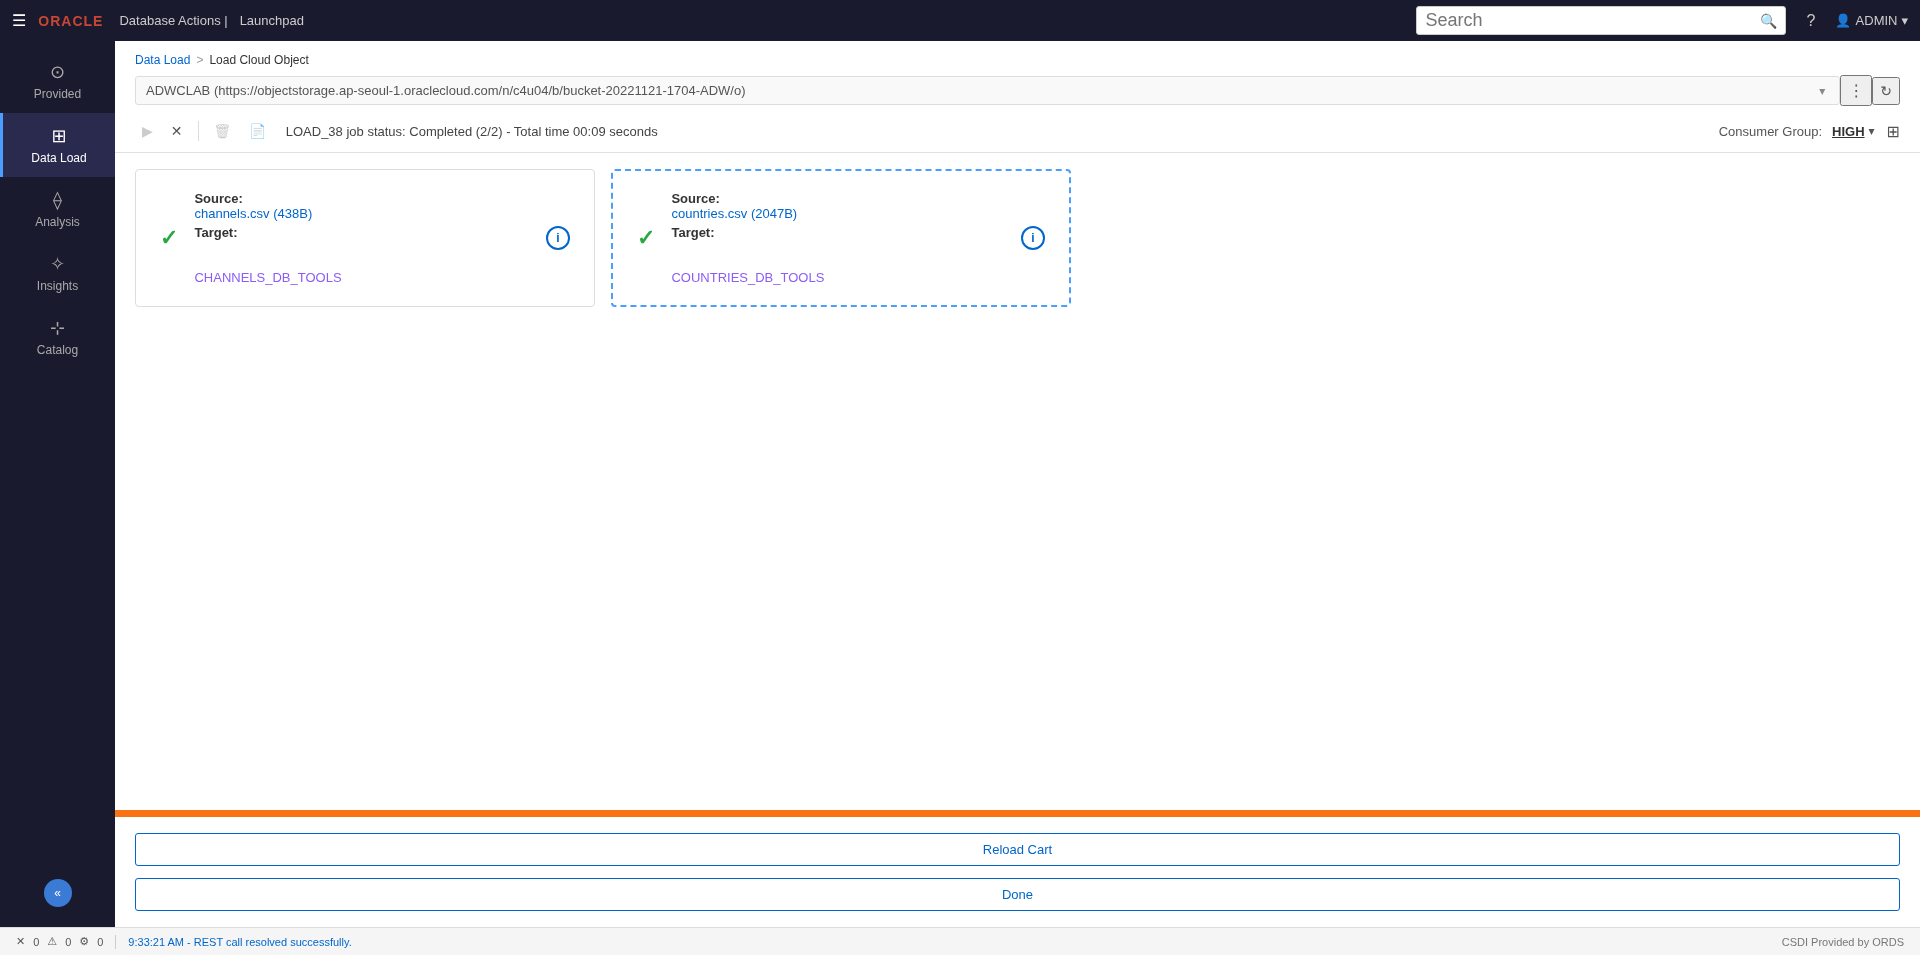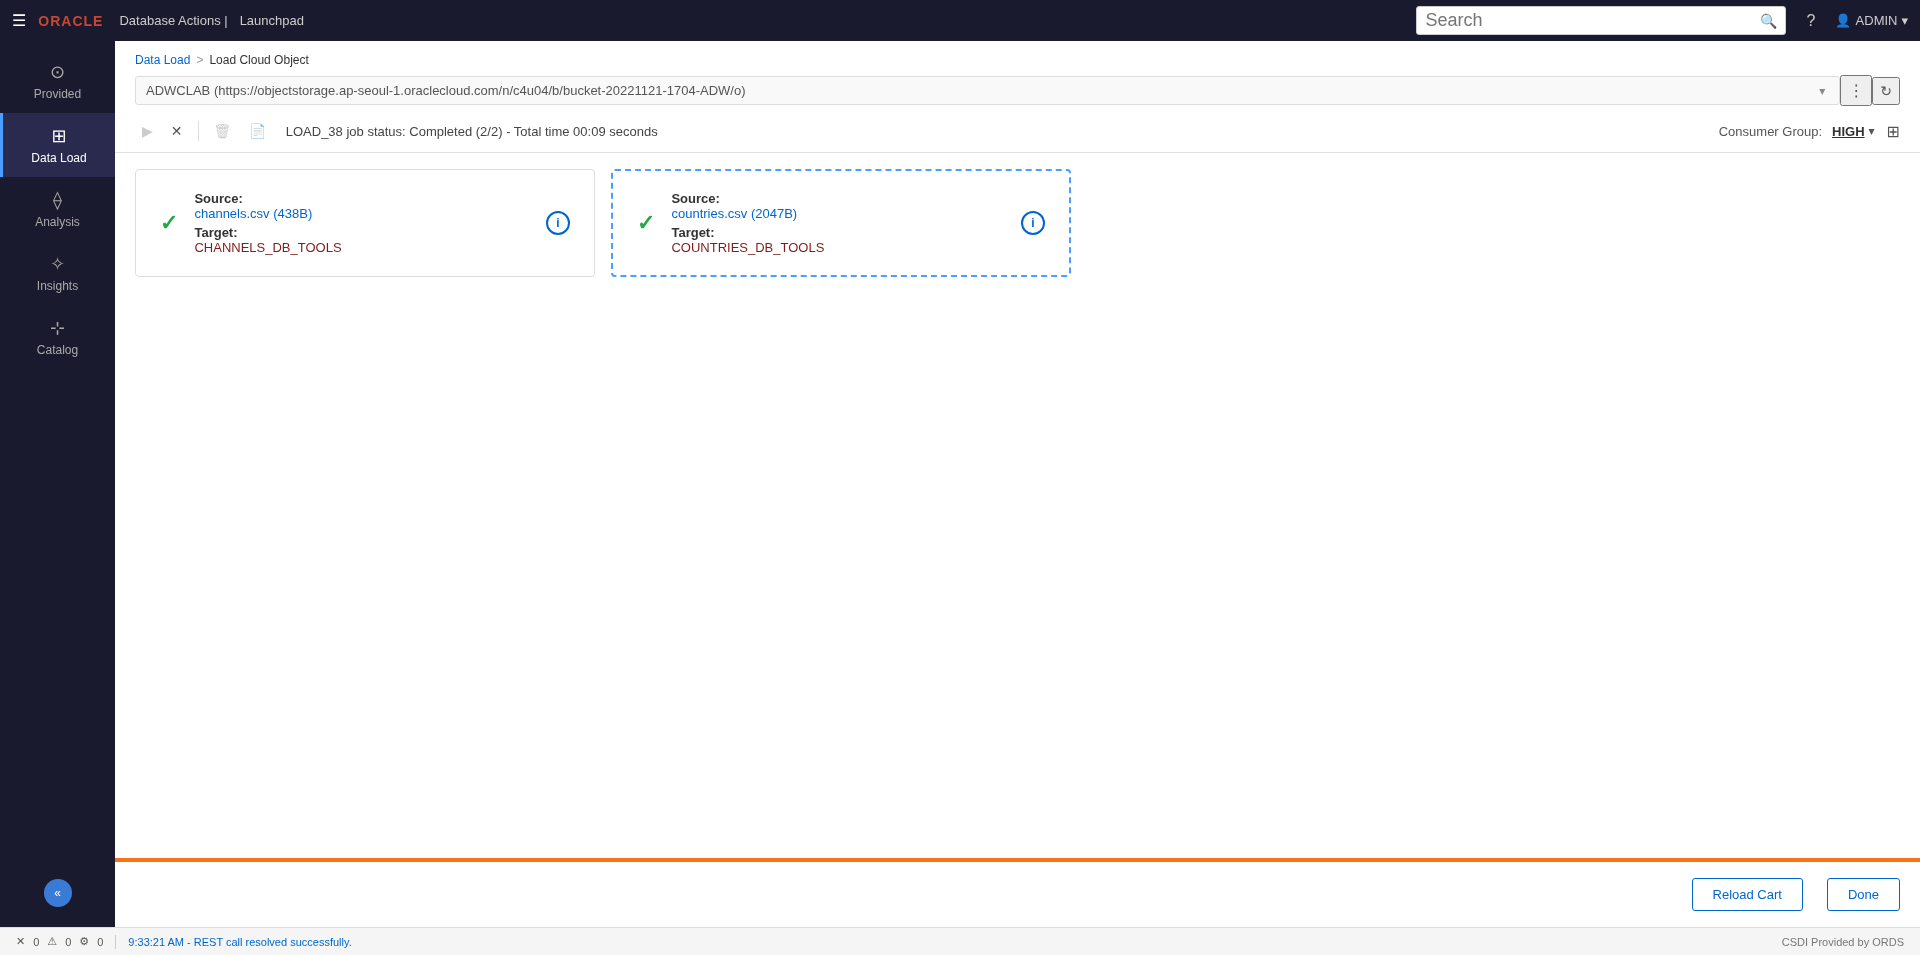--- a/index.html
+++ b/index.html
@@ -192,43 +192,44 @@
       gap: 16px;
     }
     .file-card.selected {
       border: 2px dashed #4a9eff;
     }
     .check-icon { color: #28a745; font-size: 22px; font-weight: bold; }
     .card-info { flex: 1; }
     .card-source-label { font-weight: bold; color: #333; font-size: 13px; }
     .card-source-value { color: #0066cc; font-size: 13px; }
     .card-target-label { font-weight: bold; color: #333; font-size: 13px; margin-top: 4px; }
-    .card-target-value { color: #7f1d1d; font-size: 13px; }
+    .card-target-value { color: #8b5cf6; font-size: 13px; margin-top: 30px; }
     .card-info-icon { color: #0066cc; font-size: 18px; cursor: pointer; border: 2px solid #0066cc; border-radius: 50%; width: 24px; height: 24px; display: flex; align-items: center; justify-content: center; font-size: 12px; font-weight: bold; }
 
     
     .bottom-actions {
       margin-top: auto;
       padding: 16px 20px;
       display: flex;
       justify-content: flex-end;
-      gap: 24px;
-      border-top: 4px solid #f97316;
+      gap: 12px;
+      border-top: 7px solid #f97316;
+      flex-direction: column;
     }
     .btn-secondary {
       padding: 8px 20px;
       border: 1px solid #0066cc;
       border-radius: 3px;
       background: #fff;
       color: #0066cc;
       font-size: 13px;
       cursor: pointer;
     }
     .btn-primary {
-      padding: 0 20px;
+      padding: 8px 20px;
       border: 1px solid #0066cc;
       border-radius: 3px;
       background: #fff;
       color: #0066cc;
       font-size: 13px;
       cursor: pointer;
     }
 
     
     .status-bar {

